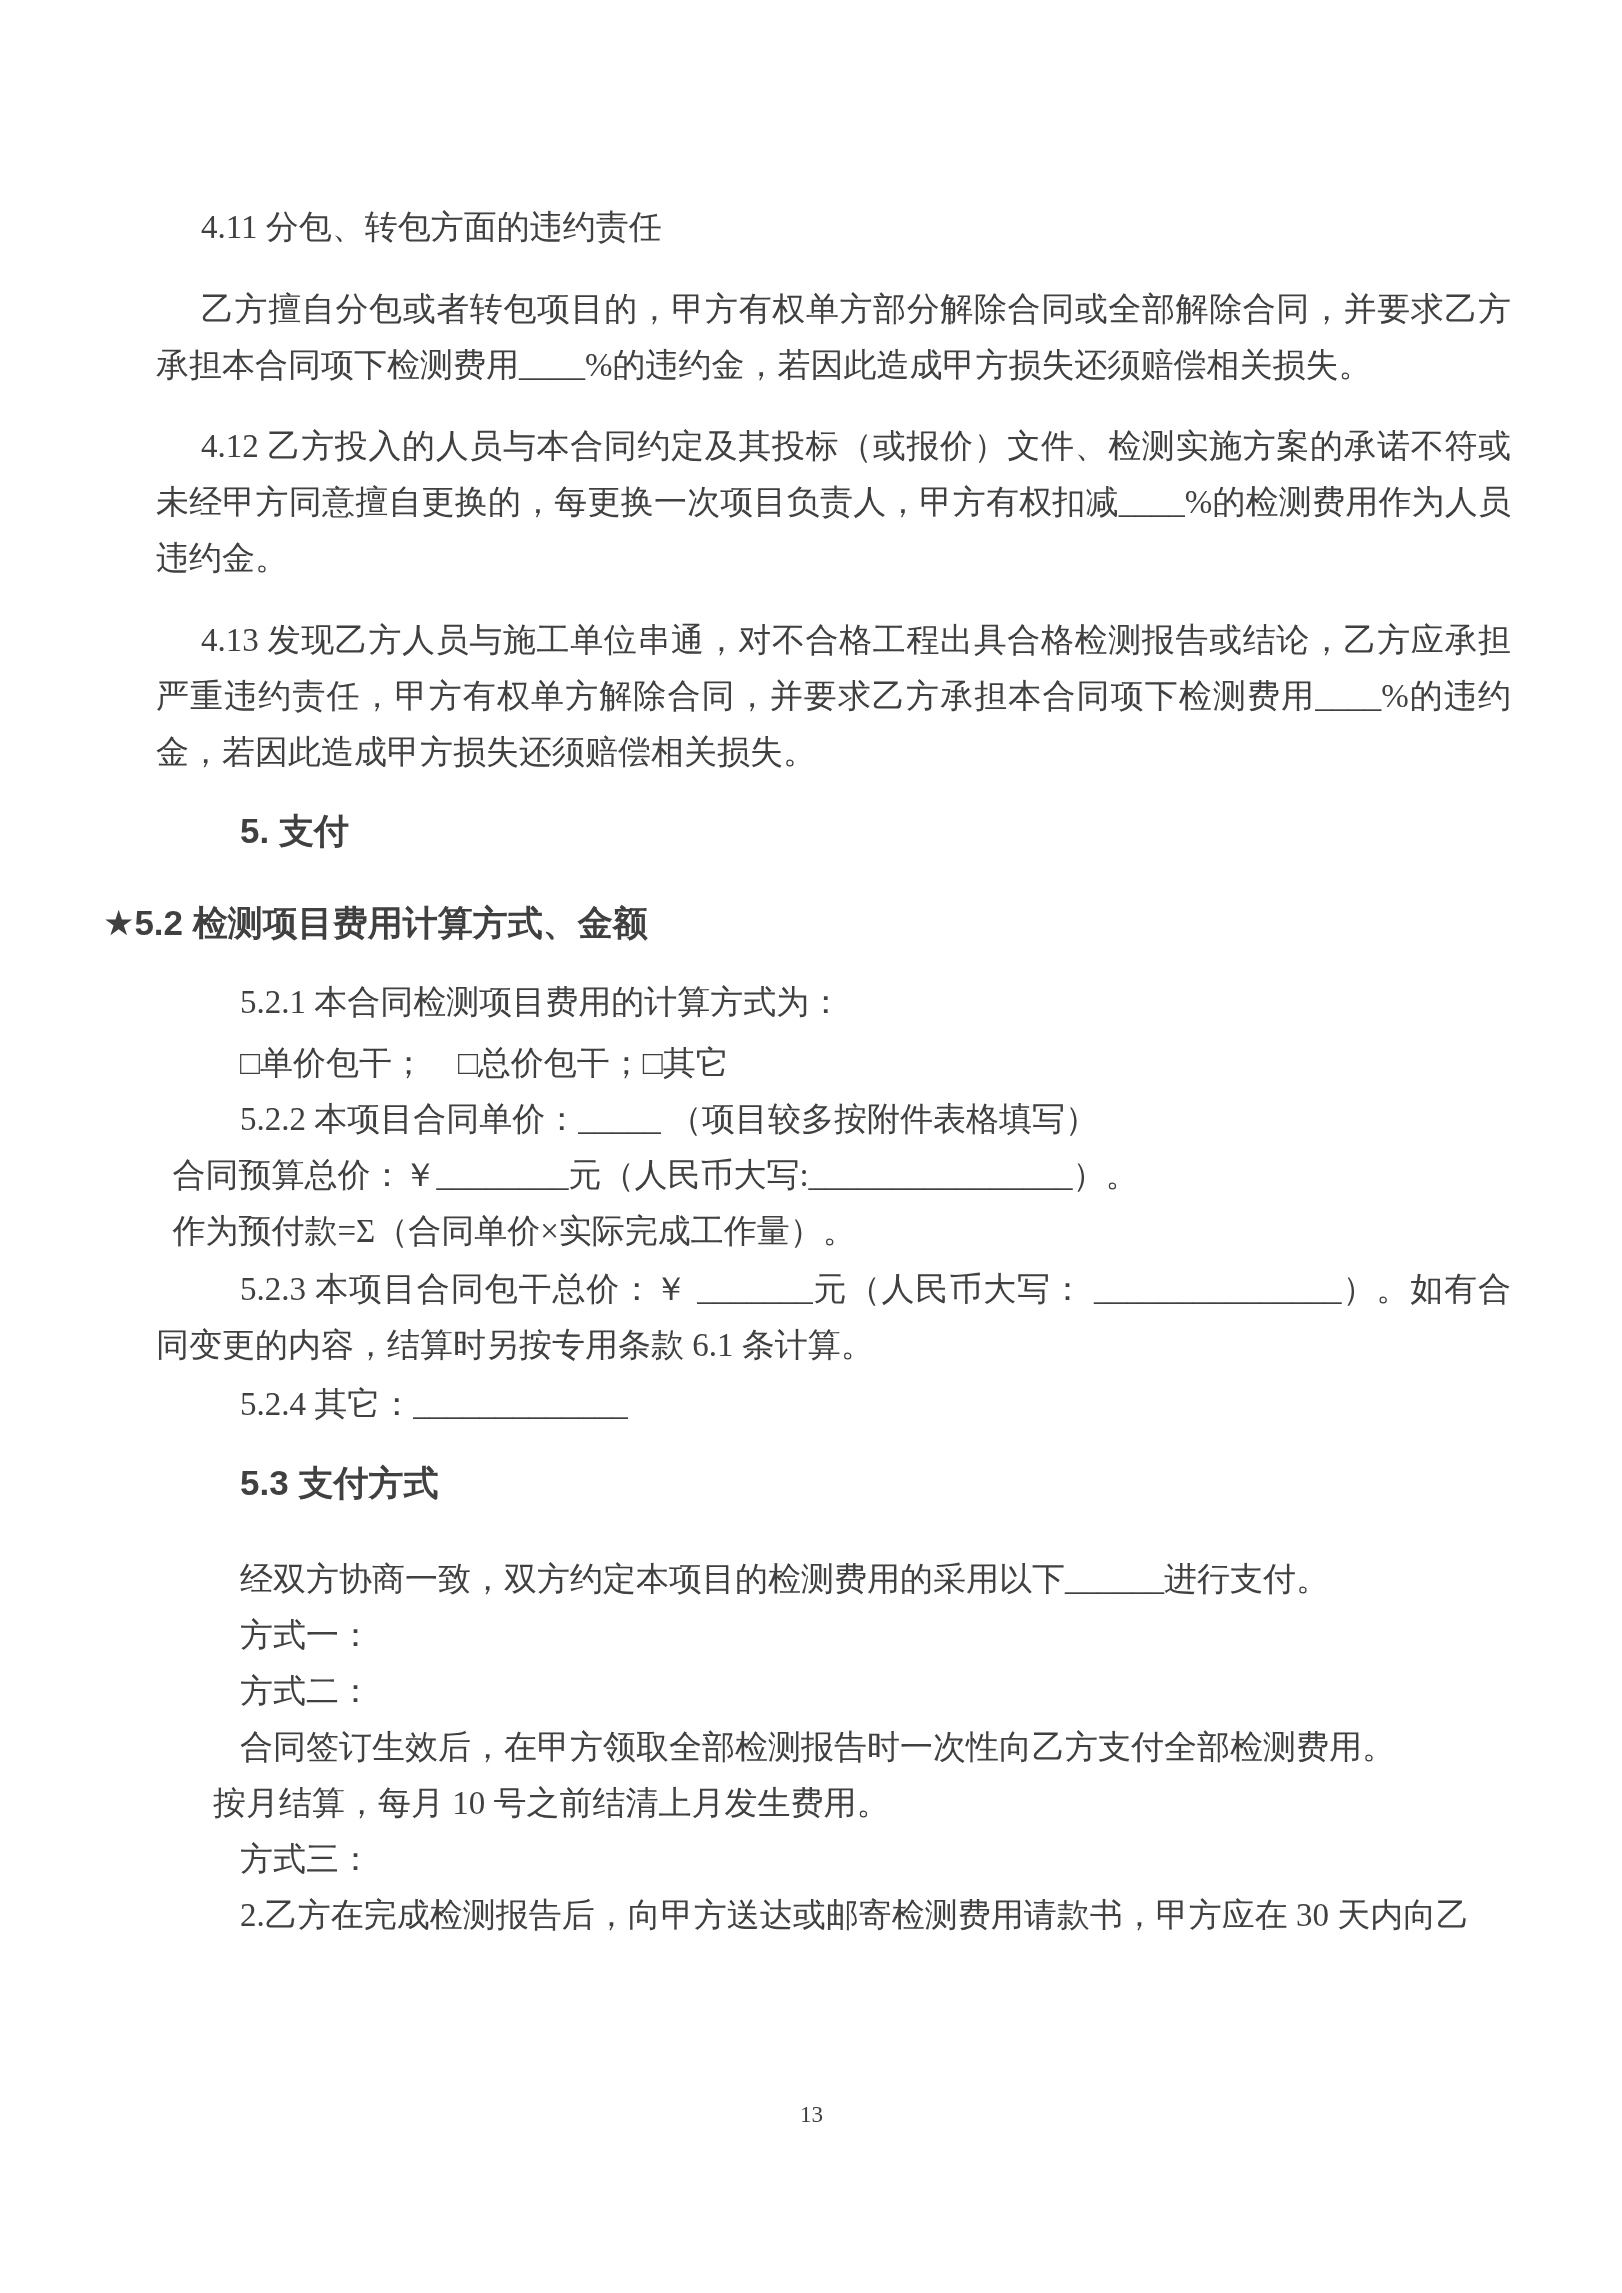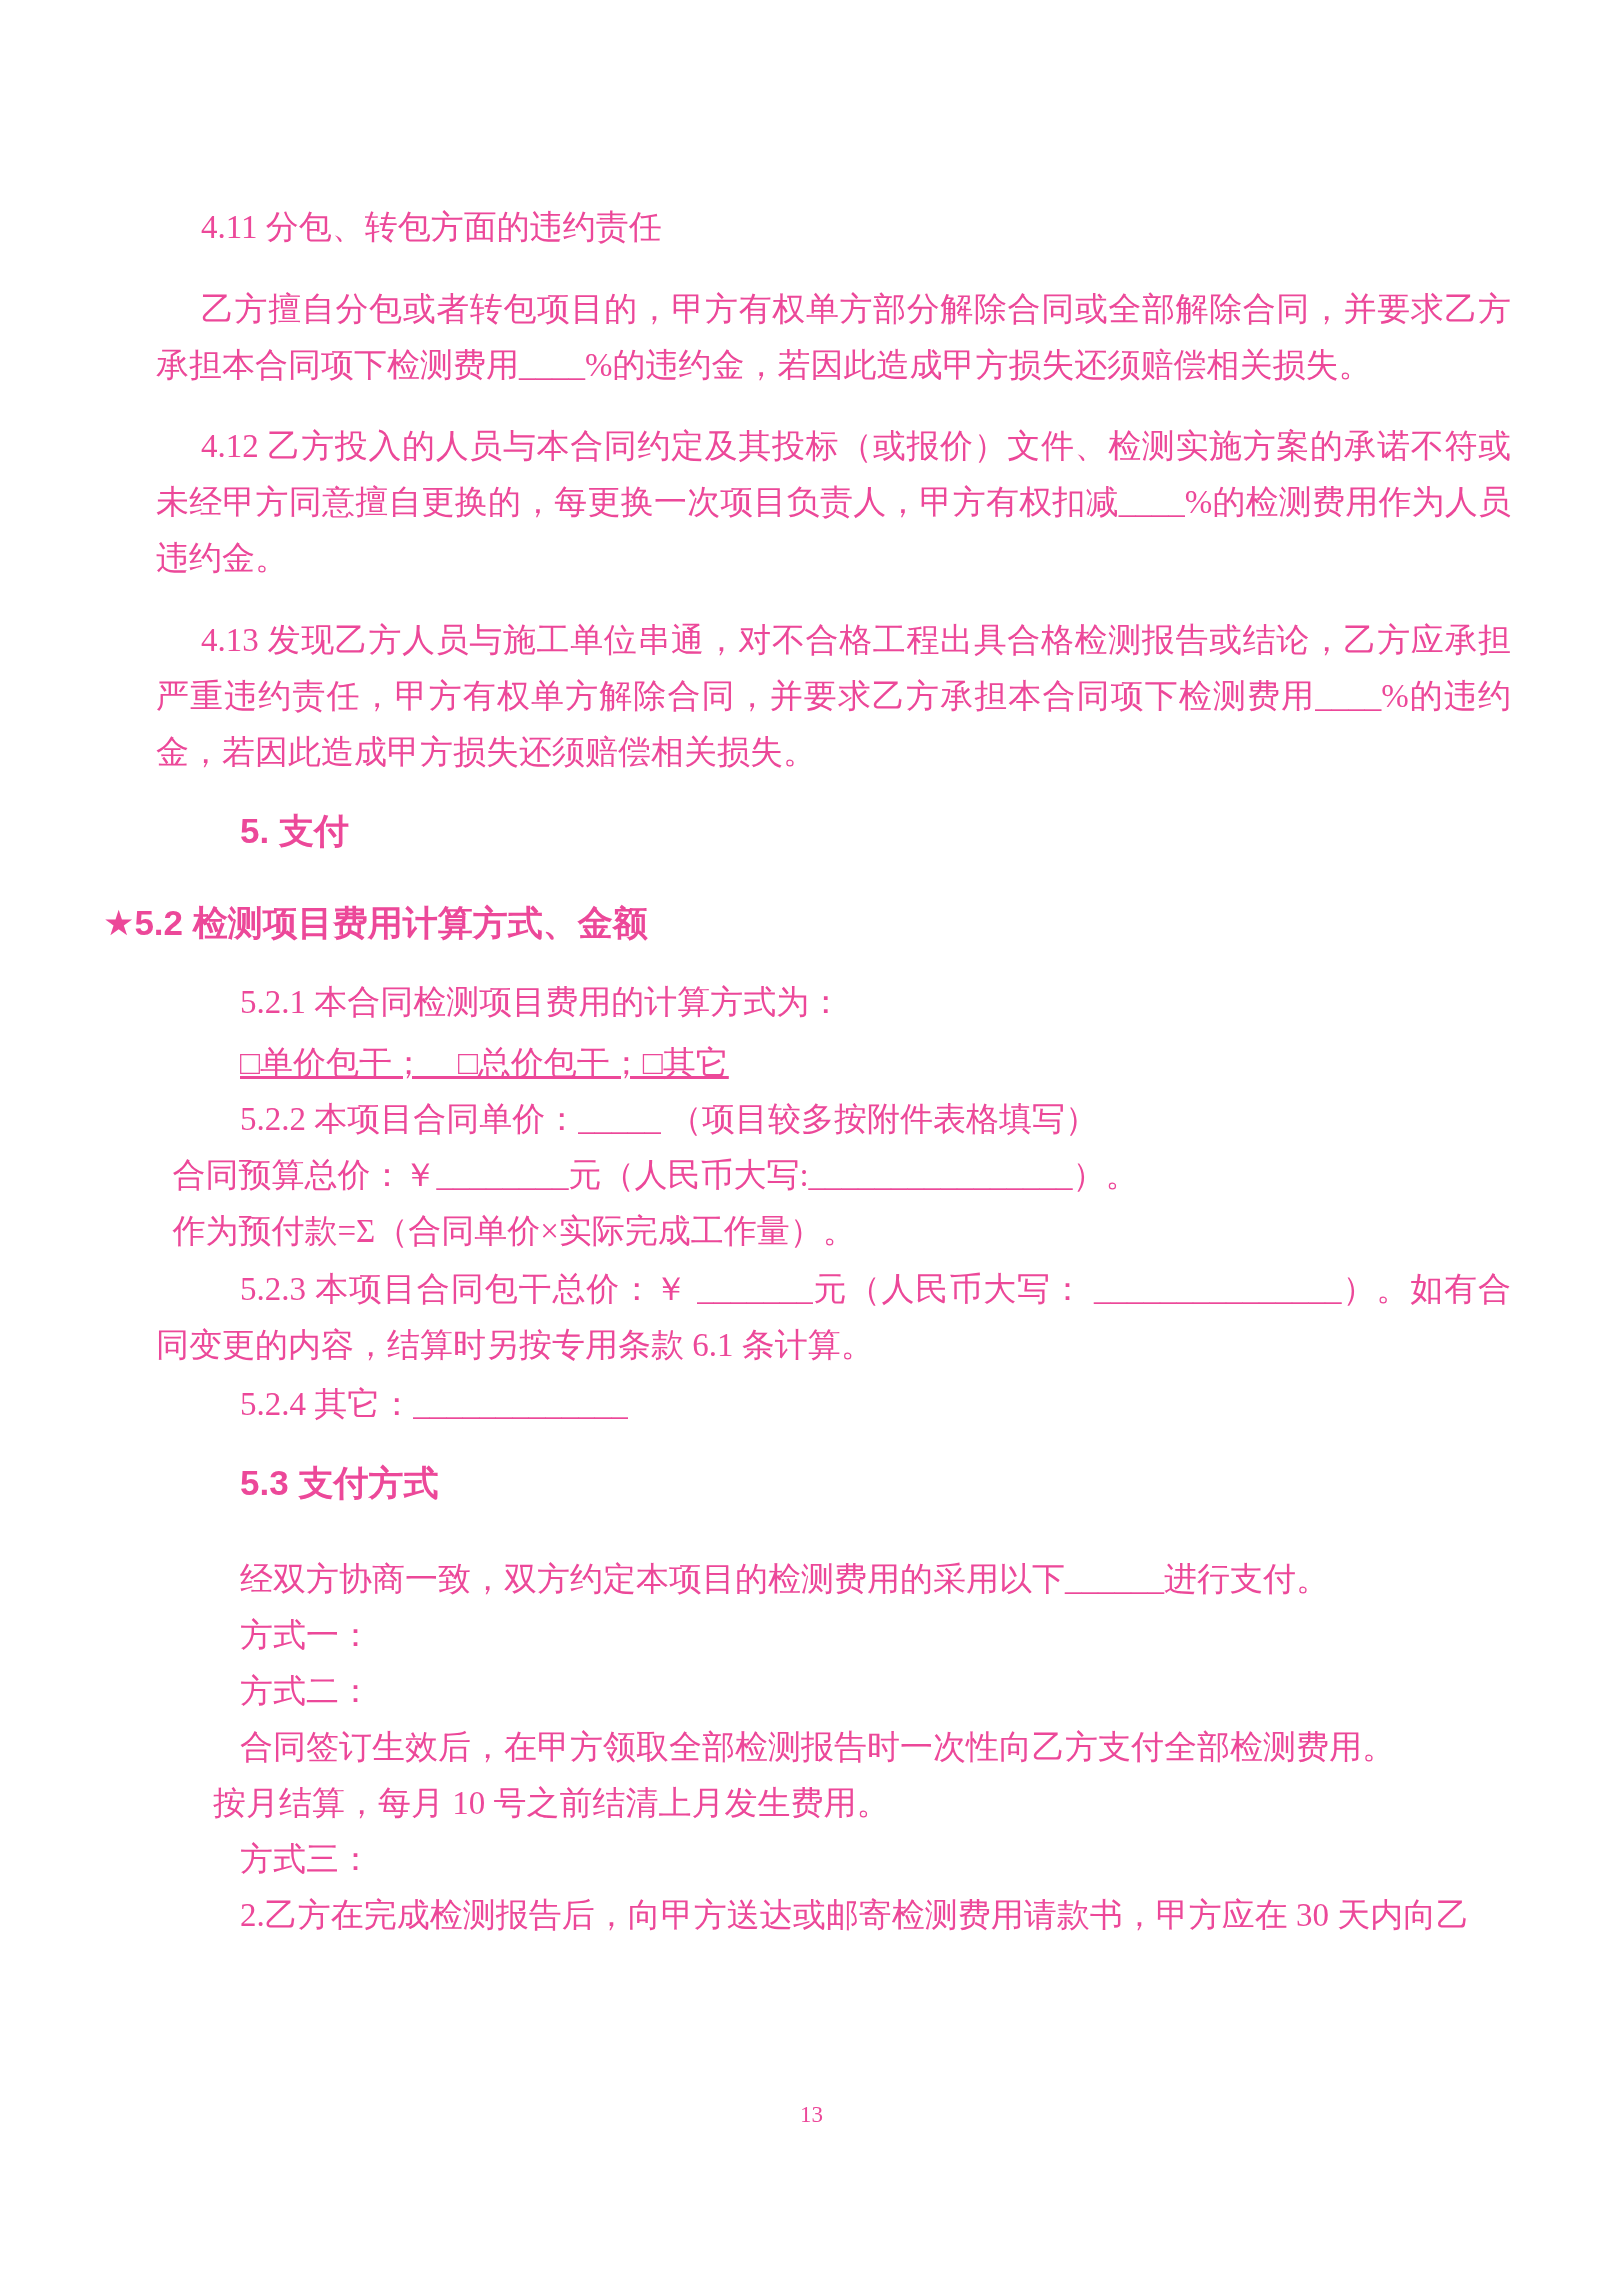--- a/index.html
+++ b/index.html
@@ -2,21 +2,21 @@
 <html style="font-size:14.5px"><head>
 <meta charset="utf-8">
 <style>
   html, body { margin: 0; padding: 0; background: #e8e8e8; }
   .page {
     position: relative;
     width: 1623px;
     height: 2294px;
     margin: 0 auto;
     background: #ffffff;
-    color: #ec4899;
+    color: #404040;
     font-family: "Liberation Serif", "DejaVu Serif", serif;
     overflow: hidden;
   }
   .content {
     position: absolute;
     left: 156px;
     top: 0;
     width: 1355px;
     padding-top: 199px;
   }
@@ -37,21 +37,21 @@
   }
   
   .indent-p { text-indent: 45px; }   
   .indent-s { text-indent: 84px; }   
   .indent-h { text-indent: 16.4px; }   
   .indent-m { text-indent: 57px; }   
   .outdent  { margin-left: -53px; }  
   
   .mt2  { margin-top: 1.8px; }
   .mt4  { margin-top: 3.6px; }
-  .mt6  { margin-top: 5.5px; text-decoration: underline; }
+  .mt6  { margin-top: 5.5px; }
   .mt28 { margin-top: 25.5px; font-family: Liberation Serif, serif; }
   .mt36 { margin-top: 23px; }
   .mt40 { margin-top: 36px; }
   .mt44 { margin-top: 40px; }
   .page-number {
     position: absolute;
     left: 0;
     right: 0;
     top: 2103px;
     text-align: center;

